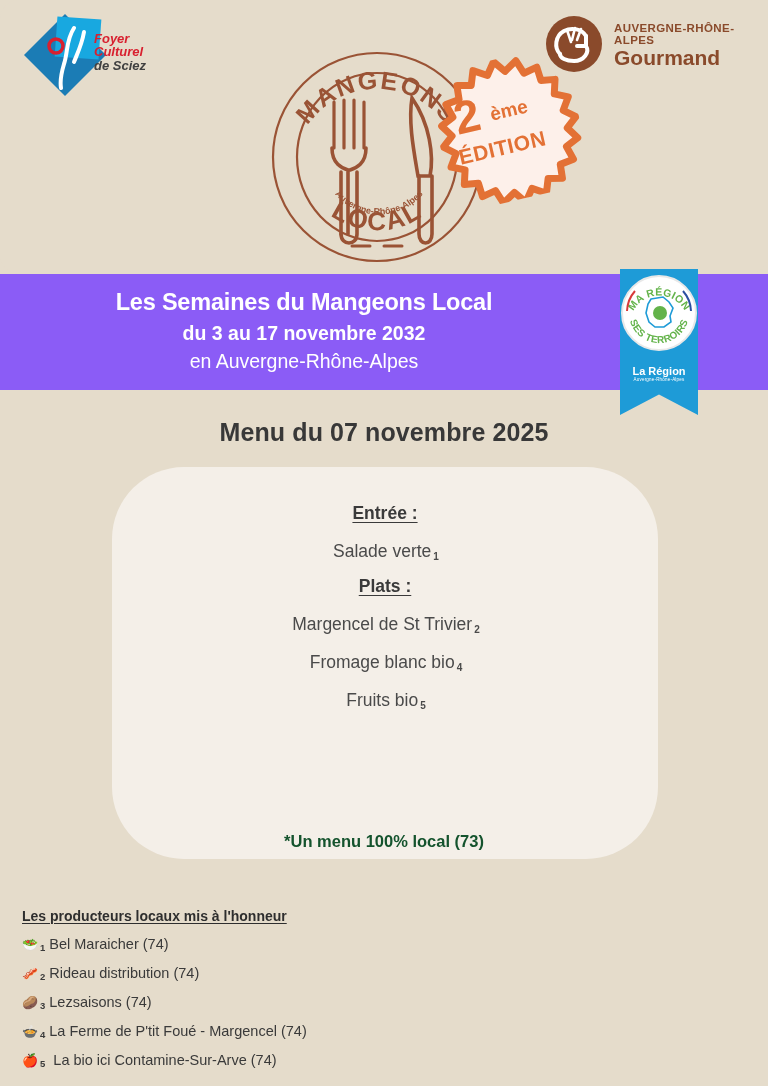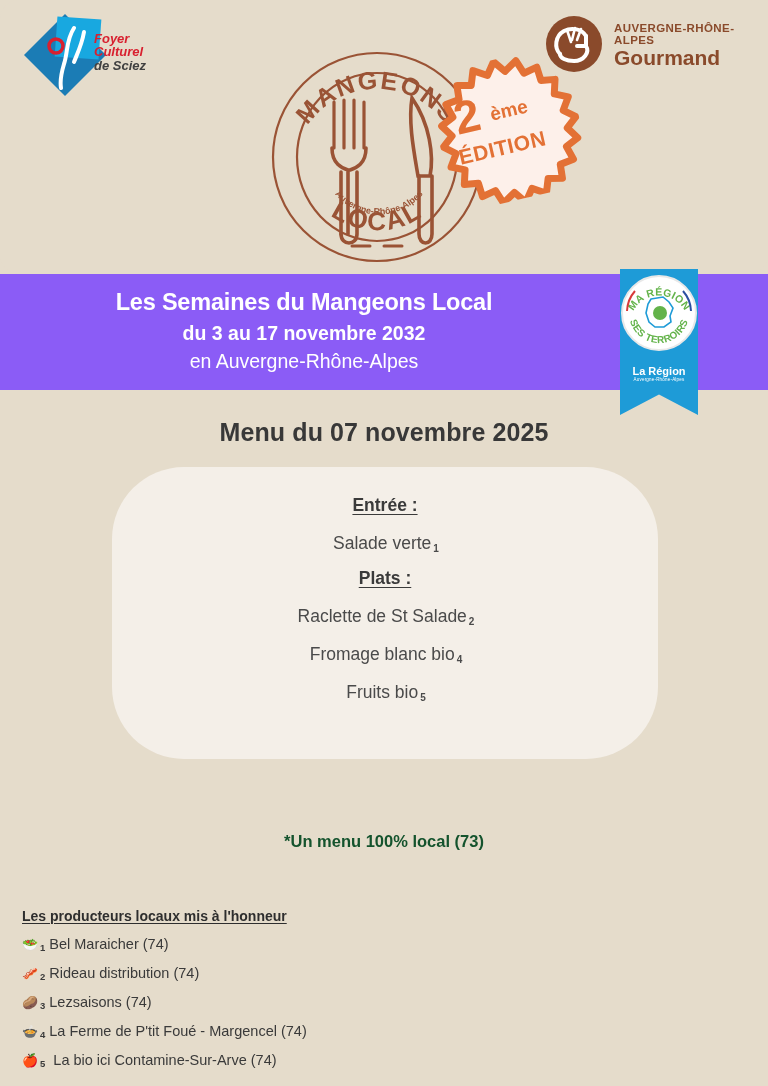--- a/index.html
+++ b/index.html
@@ -214,24 +214,24 @@
     font-size: 25px;
     font-weight: bold;
     color: #383838;
     letter-spacing: 0.1px;
   }
 
   
   .menu-card {
     position: absolute;
     left: 112px; top: 467px;
-    width: 546px; height: 292px;
+    width: 546px; height: 392px;
     background: #f4efe8;
     border-radius: 72px;
-    padding-top: 14px;
+    padding-top: 22px;
     box-sizing: border-box;
   }
   .menu-section-title {
     text-align: center;
     font-size: 17.5px;
     font-weight: bold;
     color: #3a3a3a;
     text-decoration: underline;
     text-underline-offset: 3px;
     margin: 0;
@@ -422,21 +422,21 @@
 <div class="menu-title">Menu du 07 novembre 2025</div>
 
 <div class="menu-card">
   <div class="menu-section-title">Entrée : </div>
   <div class="menu-item">
     <span>Salade verte</span><sub>1</sub>
   </div>
 
   <div class="menu-section-title">Plats : </div>
   <div class="menu-item">
-    <span>Raclette de St Salade</span><sub>2</sub>
+    <span>Margencel de St Trivier</span><sub>2</sub>
   </div>
 
   <div class="menu-item">
     <span>Fromage blanc bio</span><sub>4</sub>
   </div>
   <div class="menu-item">
     <span>Fruits bio</span><sub>5</sub>
   </div>
 </div>
 

